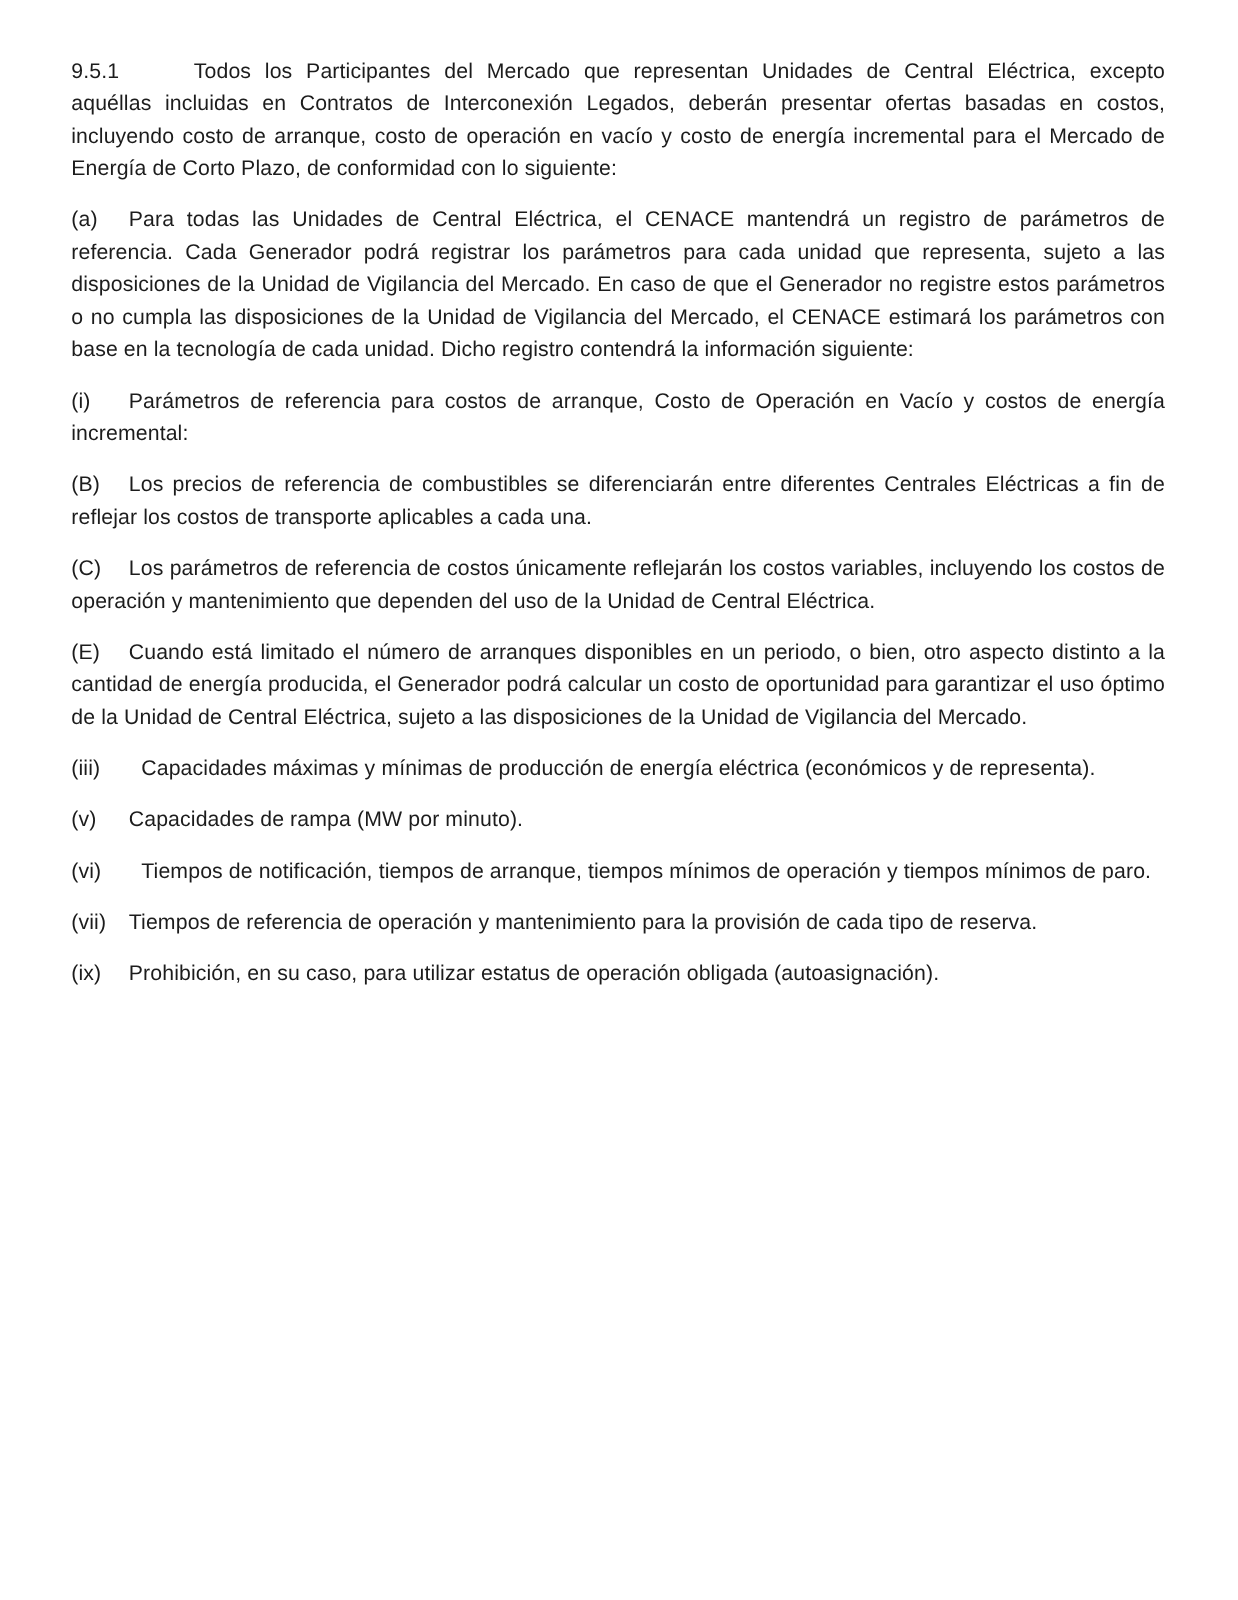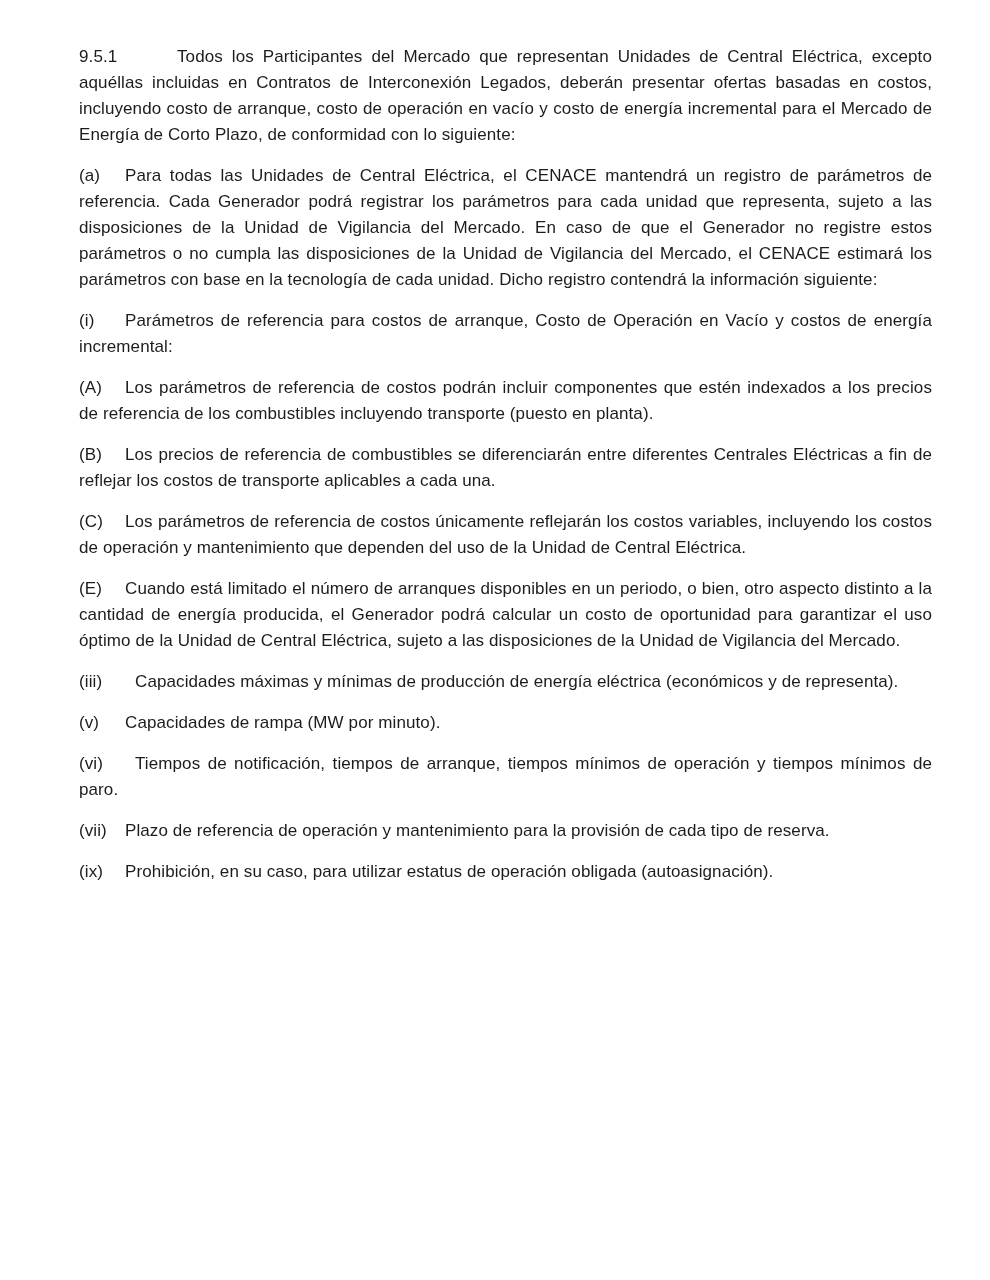--- a/index.html
+++ b/index.html
@@ -10,21 +10,21 @@
   body {
     width: 990px;
     height: 1280px;
     overflow: hidden;
     font-family: "Liberation Sans", sans-serif;
   }
   .page {
     box-sizing: border-box;
     width: 990px;
     height: 1280px;
-    padding: 44px 58px 0 79px;
+    padding: 44px 58px 0 57px;
     background: #ffffff;
   }
   .para {
     margin: 0 0 15px 0;
     text-align: justify;
     font-size: 17px;
     line-height: 26px;
     color: #1c1c1c;
     letter-spacing: 0.1px;
   }
@@ -39,35 +39,34 @@
 <body>
 
 <div class="page">
 
   <p class="para"><span class="plabel gap-lg">9.5.1</span><span>Todos los Participantes del Mercado que representan Unidades de Central Eléctrica, excepto aquéllas incluidas en Contratos de Interconexión Legados, deberán presentar ofertas basadas en costos, incluyendo costo de arranque, costo de operación en vacío y costo de energía incremental para el Mercado de Energía de Corto Plazo, de conformidad con lo siguiente:</span></p>
 
   <p class="para"><span class="plabel gap-sm">(a)</span><span>Para todas las Unidades de Central Eléctrica, el CENACE mantendrá un registro de parámetros de referencia. Cada Generador podrá registrar los parámetros para cada unidad que representa, sujeto a las disposiciones de la Unidad de Vigilancia del Mercado. En caso de que el Generador no registre estos parámetros o no cumpla las disposiciones de la Unidad de Vigilancia del Mercado, el CENACE estimará los parámetros con base en la tecnología de cada unidad. Dicho registro contendrá la información siguiente:</span></p>
 
   <p class="para"><span class="plabel gap-sm">(i)</span><span>Parámetros de referencia para costos de arranque, Costo de Operación en Vacío y costos de energía incremental:</span></p>
 
-  <p class="para"><span class="plabel gap-sm">(A)</span><span>Los parámetros de referencia de costos podrán incluir componentes que estén indexados a los precios de referencia de los combustibles incluyendo transporte (puesto en planta).</span></p>
 
   <p class="para"><span class="plabel gap-sm">(B)</span><span>Los precios de referencia de combustibles se diferenciarán entre diferentes Centrales Eléctricas a fin de reflejar los costos de transporte aplicables a cada una.</span></p>
 
   <p class="para"><span class="plabel gap-sm">(C)</span><span>Los parámetros de referencia de costos únicamente reflejarán los costos variables, incluyendo los costos de operación y mantenimiento que dependen del uso de la Unidad de Central Eléctrica.</span></p>
 
 
   <p class="para"><span class="plabel gap-sm">(E)</span><span>Cuando está limitado el número de arranques disponibles en un periodo, o bien, otro aspecto distinto a la cantidad de energía producida, el Generador podrá calcular un costo de oportunidad para garantizar el uso óptimo de la Unidad de Central Eléctrica, sujeto a las disposiciones de la Unidad de Vigilancia del Mercado.</span></p>
 
 
   <p class="para"><span class="plabel gap-md">(iii)</span><span>Capacidades máximas y mínimas de producción de energía eléctrica (económicos y de representa).</span></p>
 
 
   <p class="para"><span class="plabel gap-sm">(v)</span><span>Capacidades de rampa (MW por minuto).</span></p>
 
   <p class="para"><span class="plabel gap-md">(vi)</span><span>Tiempos de notificación, tiempos de arranque, tiempos mínimos de operación y tiempos mínimos de paro.</span></p>
 
-  <p class="para"><span class="plabel gap-sm">(vii)</span><span>Plazo de referencia de operación y mantenimiento para la provisión de cada tipo de reserva.</span></p>
+  <p class="para"><span class="plabel gap-sm">(vii)</span><span>Tiempos de referencia de operación y mantenimiento para la provisión de cada tipo de reserva.</span></p>
 
 
   <p class="para"><span class="plabel gap-sm">(ix)</span><span>Prohibición, en su caso, para utilizar estatus de operación obligada (autoasignación).</span></p>
 
 </div>
 
 </body></html>

